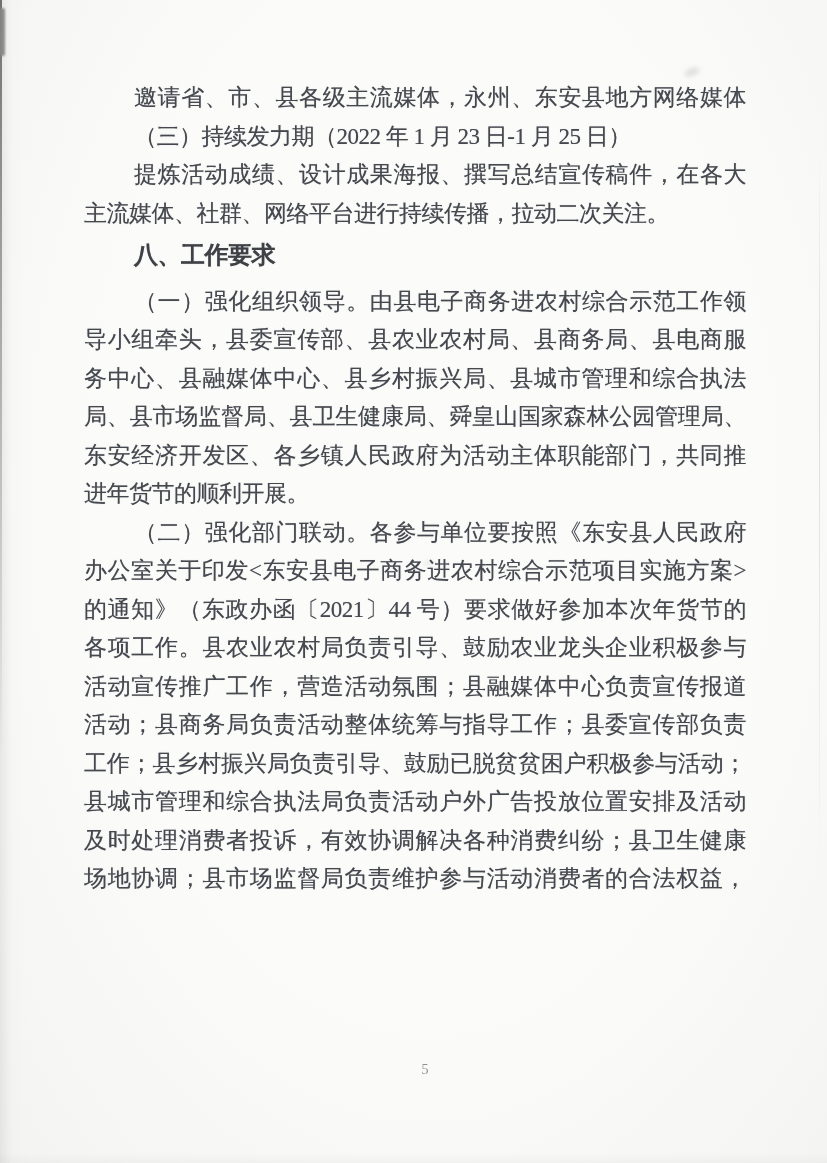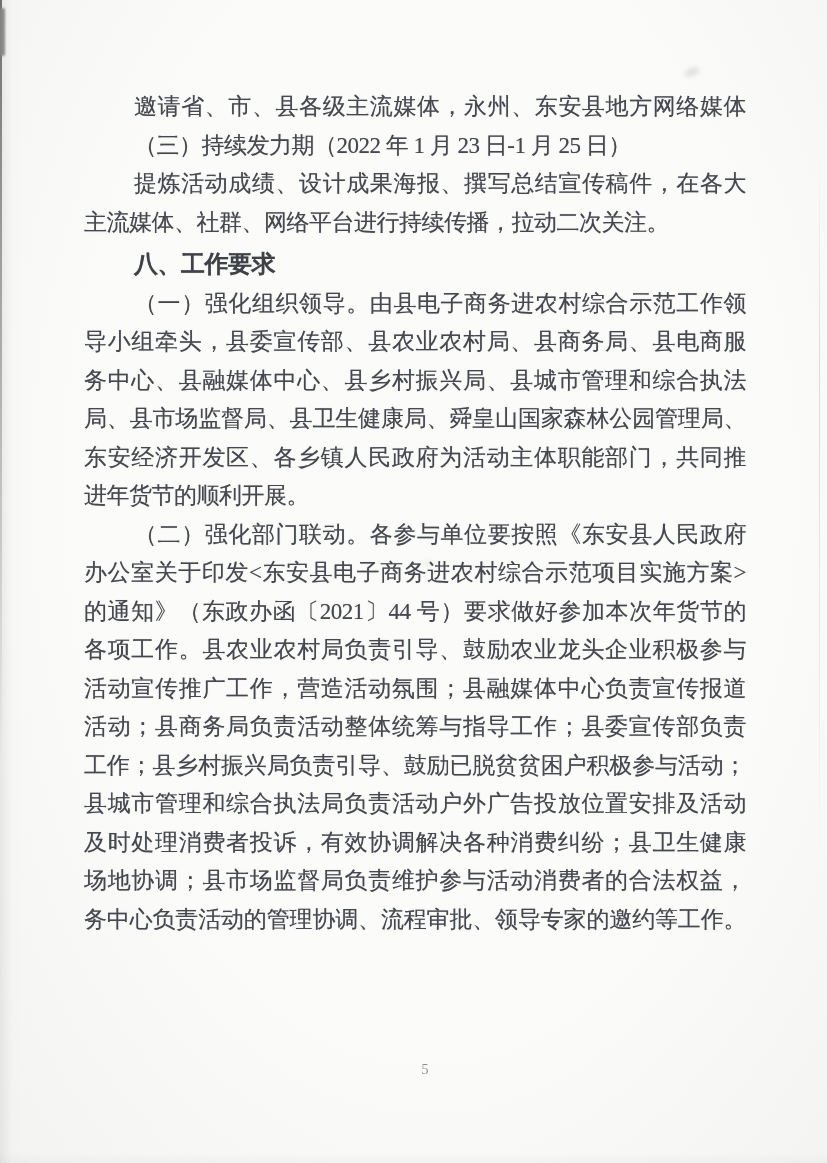--- a/index.html
+++ b/index.html
@@ -54,21 +54,21 @@
     left: 423px; top: 560px;
     width: 10px; height: 6px;
     background: rgba(160,160,160,0.15);
     border-radius: 50%;
     filter: blur(2px);
   }
   
   .content {
     position: absolute;
     left: 84px;
-    top: 88px;
+    top: 79px;
     width: 662px;
     color: #45484e;
     font-size: 23px;
     letter-spacing: -0.5px;
     text-shadow: 0 0 0.7px rgba(70,72,78,0.5);
   }
   .line {
     height: 38.5px;
     line-height: 38.5px;
     text-align: justify;
@@ -84,21 +84,21 @@
     padding-left: 50px;
   }
   .line.heading {
     font-family: "Liberation Sans", "DejaVu Sans", sans-serif;
     font-weight: 700;
     font-size: 24px;
     color: #3e4146;
     text-align: left;
     text-align-last: left;
     margin-top: 3px;
-    margin-bottom: 1px;
+    margin-bottom: 8px;
   }
   .page-number {
     position: absolute;
     left: 425px;
     top: 1062px;
     transform: translateX(-50%);
     font-size: 14px;
     color: #8d8f93;
     font-family: "Liberation Serif", "DejaVu Serif", serif;
     text-shadow: none;
@@ -130,18 +130,17 @@
     <div class="line indent">（二）强化部门联动。各参与单位要按照《东安县人民政府</div>
     <div class="line">办公室关于印发&lt;东安县电子商务进农村综合示范项目实施方案&gt;</div>
     <div class="line">的通知》（东政办函〔2021〕44 号）要求做好参加本次年货节的</div>
     <div class="line">各项工作。县农业农村局负责引导、鼓励农业龙头企业积极参与</div>
     <div class="line">活动宣传推广工作，营造活动氛围；县融媒体中心负责宣传报道</div>
     <div class="line">活动；县商务局负责活动整体统筹与指导工作；县委宣传部负责</div>
     <div class="line">工作；县乡村振兴局负责引导、鼓励已脱贫贫困户积极参与活动；</div>
     <div class="line">县城市管理和综合执法局负责活动户外广告投放位置安排及活动</div>
     <div class="line">及时处理消费者投诉，有效协调解决各种消费纠纷；县卫生健康</div>
     <div class="line">场地协调；县市场监督局负责维护参与活动消费者的合法权益，</div>
-    <div class="line">务中心负责活动的管理协调、流程审批、领导专家的邀约等工作。</div>
   </div>
 
   <div class="page-number">5</div>
 
 </div>
 
 </body></html>

